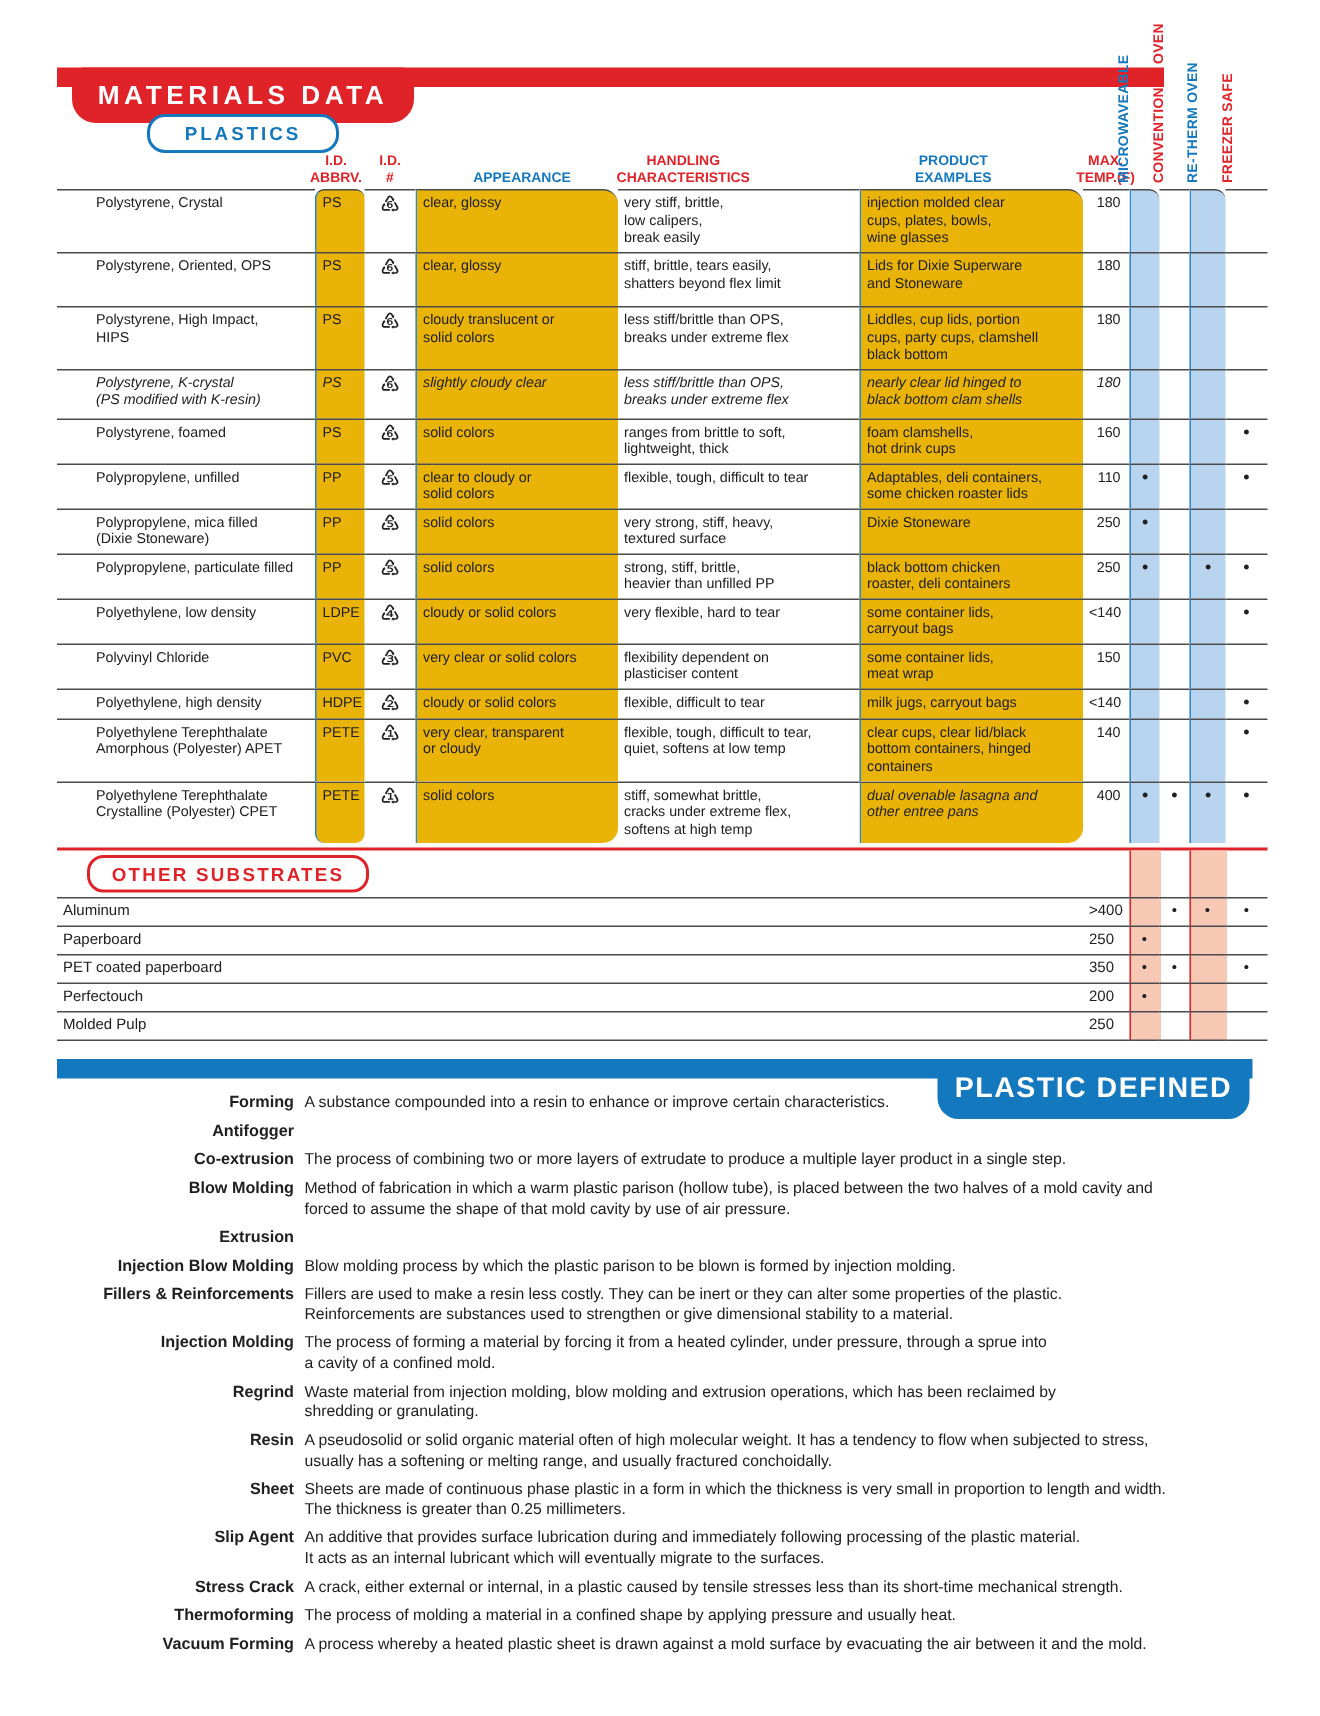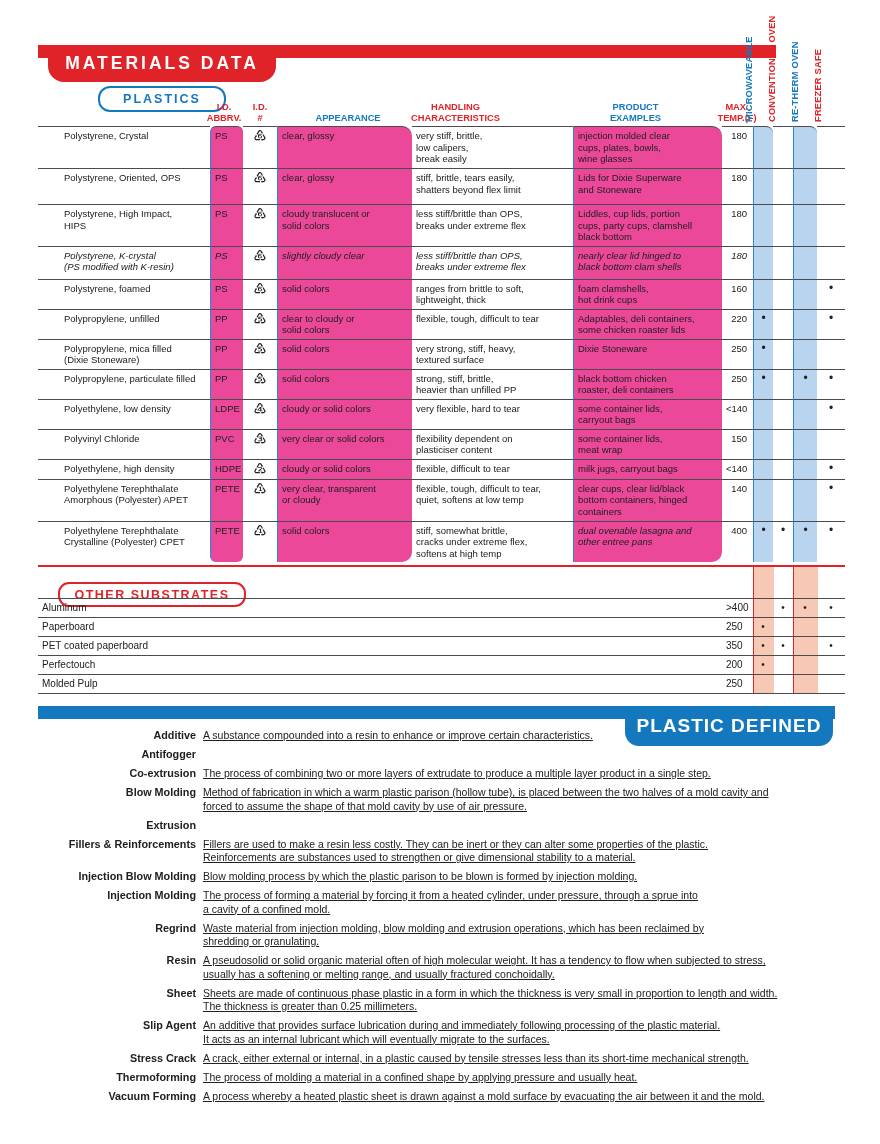--- a/index.html
+++ b/index.html
@@ -4,21 +4,21 @@
 <style>
   html,body{margin:0;padding:0;background:#fff;}
   .page{position:relative;width:880px;height:1144px;background:#fff;overflow:hidden;
         font-family:"Liberation Sans",sans-serif;color:#202022;}
 
   
   .red-bar{position:absolute;left:38px;top:45px;width:738px;height:13px;background:#e02329;}
   .materials-box{position:absolute;left:48px;top:45px;width:228px;height:37px;background:#e02329;
     border-radius:8px 8px 16px 16px;display:flex;align-items:center;justify-content:center;
     color:#fff;font-weight:bold;font-size:17.5px;letter-spacing:3px;}
-  .plastics-tab{position:absolute;left:98px;top:86px;width:124px;height:22px;border:2.5px solid #1478be;
+  .plastics-tab{position:absolute;left:98px;top:76px;width:124px;height:22px;border:2.5px solid #1478be;
     border-radius:12px;display:flex;align-items:center;justify-content:center;background:#fff;
     color:#1478be;font-weight:bold;font-size:12.5px;letter-spacing:2px;}
 
   .col-heads{position:absolute;left:38px;top:92px;width:807px;height:32px;}
   .col-heads .h{position:absolute;bottom:1px;font-weight:bold;font-size:9.3px;line-height:10.5px;
     text-align:center;white-space:pre-line;}
   .h-red{color:#e02329;} .h-blue{color:#1478be;}
   .h-abbrv{left:155px;width:62px;} .h-idnum{left:205px;width:34px;}
   .h-app{left:250px;width:120px;text-align:left;}
   .h-hand{left:350px;width:135px;} .h-ex{left:540px;width:115px;} .h-temp{left:670px;width:58px;}
@@ -29,21 +29,21 @@
   .v-r{left:801px;color:#1478be;} .v-f{left:824px;color:#e02329;}
 
   
   .flow{position:absolute;left:38px;top:126px;width:807px;}
 
   
   table{border-collapse:separate;border-spacing:0;table-layout:fixed;width:807px;}
   td{vertical-align:top;border-top:1.5px solid #4b4b4d;font-size:9.5px;line-height:11.5px;
      white-space:pre-line;padding:3px 4px 3px 4px;}
   .c-name{padding-left:26px;}
-  .c-abbrv,.c-app,.c-ex{background:#ec4899;}
+  .c-abbrv,.c-app,.c-ex{background:#eab308;}
   .c-abbrv,.c-app,.c-ex,.c-m,.c-r{border-left:1.5px solid #2a8ad0;}
   .c-m{background:#b9d4ef;} .c-r{background:#b9d4ef;}
   .c-temp{text-align:right;padding-right:6px;}
   .c-m,.c-c,.c-r,.c-f{text-align:center;font-size:12px;line-height:11px;padding:3px 0;}
   tr.first .c-abbrv{border-radius:6px 6px 0 0;}
   tr.first .c-app{border-top-right-radius:10px;}
   tr.first .c-ex{border-top-right-radius:10px;}
   tr.first .c-m,tr.first .c-r{border-top-right-radius:7px;}
   tr.last .c-abbrv{border-bottom-left-radius:6px;border-bottom-right-radius:6px;}
   tr.last .c-app{border-bottom-right-radius:10px;}
@@ -53,39 +53,39 @@
   tr.h19{height:19px;} tr.h41{height:40px;}
 
   
   .substrates{position:relative;margin-top:3px;}
   .red-rule{height:2px;background:#e02329;width:807px;}
   .strip{position:absolute;top:2px;bottom:0;background:#f7c9b5;border-left:1.5px solid #e02329;z-index:0;}
   .strip-m{left:715px;width:20px;} .strip-r{left:755px;width:24px;}
   .sub-label-row{position:relative;z-index:1;height:28px;padding-top:3px;}
   .substrates-tab{margin-left:20px;width:184px;height:21px;border:2px solid #e02329;border-radius:11px;
     display:flex;align-items:center;justify-content:center;color:#e02329;font-weight:bold;
-    font-size:12.5px;letter-spacing:1.5px;background:transparent;margin-top:12px;}
+    font-size:12.5px;letter-spacing:1.5px;background:transparent;}
   .sub-table{position:relative;z-index:1;}
   .sub-table td{border-top:1.5px solid #4b4b4d;font-size:10px;line-height:12px;padding:3px 4px;}
   .sub-table tr{height:19px;}
   .sub-table tr.last td{border-bottom:1.5px solid #4b4b4d;}
   .s-name{padding-left:10px;}
   .s-temp{text-align:left;padding-right:6px;font-size:9.5px;}
   .s-m,.s-c,.s-r,.s-f{text-align:center;font-size:12px;line-height:11px;padding:3px 0;background:transparent;}
 
   
   .defs{position:relative;margin-top:12px;}
   .blue-bar{width:797px;height:13px;background:#1478be;}
   .plastic-defined-box{position:absolute;left:587px;top:0;width:208px;height:40px;background:#1478be;
     border-radius:6px 6px 14px 14px;display:flex;align-items:center;justify-content:center;
     color:#fff;font-weight:bold;font-size:19px;letter-spacing:1px;}
   .def-list{margin-top:10px;}
   .def-row{display:flex;margin-bottom:5.5px;}
   .def-term{width:158px;flex:0 0 158px;text-align:right;font-weight:bold;font-size:10.8px;line-height:13.5px;}
-  .def-text{margin-left:7px;font-size:10.5px;line-height:13.5px;white-space:pre-line;text-decoration:underline;}
+  .def-text{margin-left:7px;font-size:10.5px;line-height:13.5px;white-space:pre-line;}
 </style>
 </head>
 <body>
 
 <div class="page">
 
   <div class="red-bar"></div>
   <div class="materials-box">MATERIALS DATA</div>
   <div class="plastics-tab">PLASTICS</div>
 
@@ -207,21 +207,21 @@
       </tr>
       <tr class="h31">
         <td class="c-name">Polypropylene, unfilled</td>
         <td class="c-abbrv">PP</td>
         <td class="c-id">♷</td>
         <td class="c-app">clear to cloudy or
 solid colors</td>
         <td class="c-hand">flexible, tough, difficult to tear</td>
         <td class="c-ex">Adaptables, deli containers,
 some chicken roaster lids</td>
-        <td class="c-temp">220</td>
+        <td class="c-temp">110</td>
         <td class="c-m">•</td>
         <td class="c-c"></td>
         <td class="c-r"></td>
         <td class="c-f">•</td>
       </tr>
       <tr class="h31">
         <td class="c-name">Polypropylene, mica filled
 (Dixie Stoneware)</td>
         <td class="c-abbrv">PP</td>
         <td class="c-id">♷</td>
@@ -389,48 +389,48 @@
         </tr>
       </tbody>
         </table>
     </div>
 
     <div class="defs">
       <div class="blue-bar"></div>
       <div class="plastic-defined-box">PLASTIC DEFINED</div>
       <div class="def-list">
         <div class="def-row">
-          <div class="def-term">Additive</div>
+          <div class="def-term">Forming</div>
           <div class="def-text">A substance compounded into a resin to enhance or improve certain characteristics.</div>
         </div>
         <div class="def-row">
           <div class="def-term">Antifogger</div>
         </div>
         <div class="def-row">
           <div class="def-term">Co-extrusion</div>
           <div class="def-text">The process of combining two or more layers of extrudate to produce a multiple layer product in a single step.</div>
         </div>
         <div class="def-row">
           <div class="def-term">Blow Molding</div>
           <div class="def-text">Method of fabrication in which a warm plastic parison (hollow tube), is placed between the two halves of a mold cavity and
 forced to assume the shape of that mold cavity by use of air pressure.</div>
         </div>
         <div class="def-row">
           <div class="def-term">Extrusion</div>
         </div>
         <div class="def-row">
+          <div class="def-term">Injection Blow Molding</div>
+          <div class="def-text">Blow molding process by which the plastic parison to be blown is formed by injection molding.</div>
+        </div>
+        <div class="def-row">
           <div class="def-term">Fillers &amp; Reinforcements</div>
           <div class="def-text">Fillers are used to make a resin less costly. They can be inert or they can alter some properties of the plastic.
 Reinforcements are substances used to strengthen or give dimensional stability to a material.</div>
         </div>
         <div class="def-row">
-          <div class="def-term">Injection Blow Molding</div>
-          <div class="def-text">Blow molding process by which the plastic parison to be blown is formed by injection molding.</div>
-        </div>
-        <div class="def-row">
           <div class="def-term">Injection Molding</div>
           <div class="def-text">The process of forming a material by forcing it from a heated cylinder, under pressure, through a sprue into
 a cavity of a confined mold.</div>
         </div>
         <div class="def-row">
           <div class="def-term">Regrind</div>
           <div class="def-text">Waste material from injection molding, blow molding and extrusion operations, which has been reclaimed by
 shredding or granulating.</div>
         </div>
         <div class="def-row">

